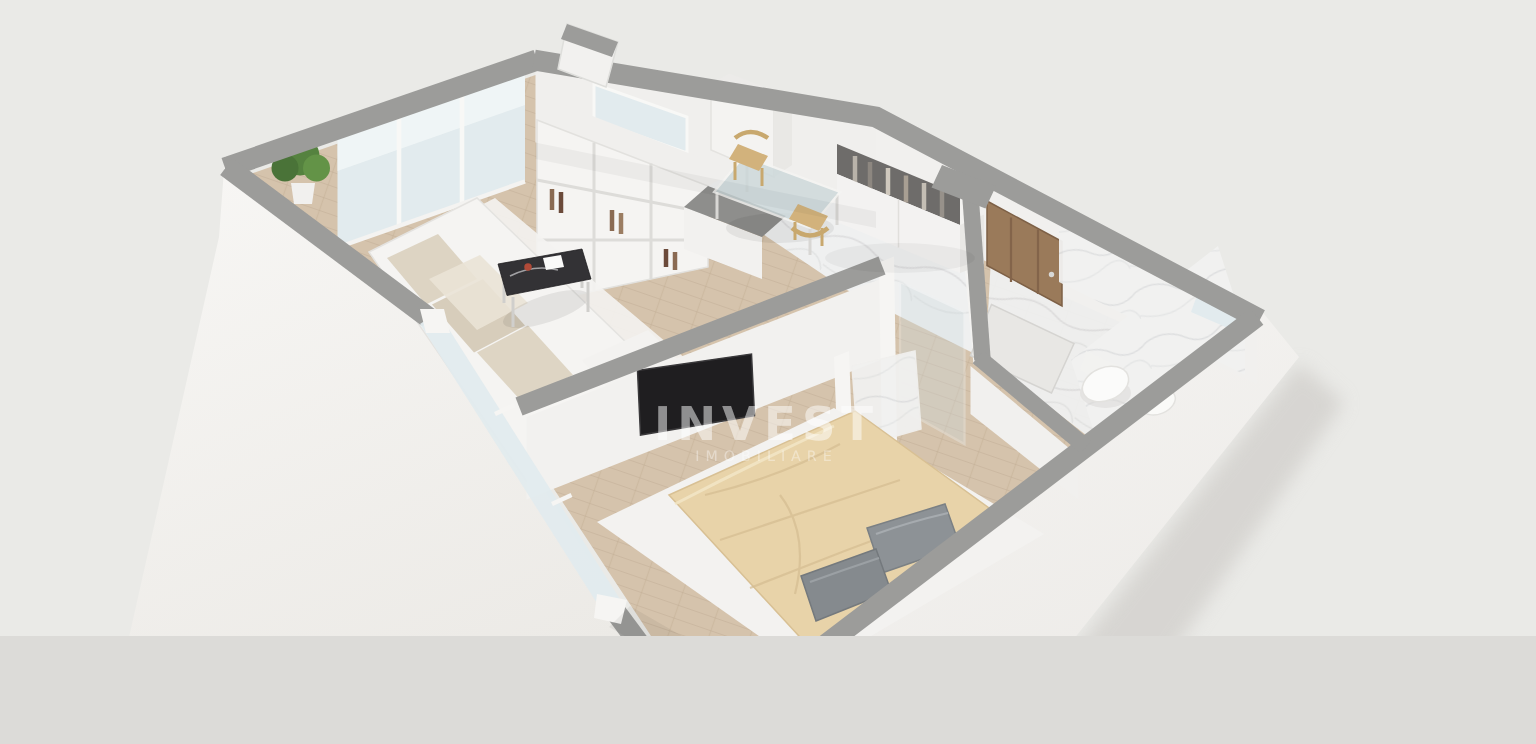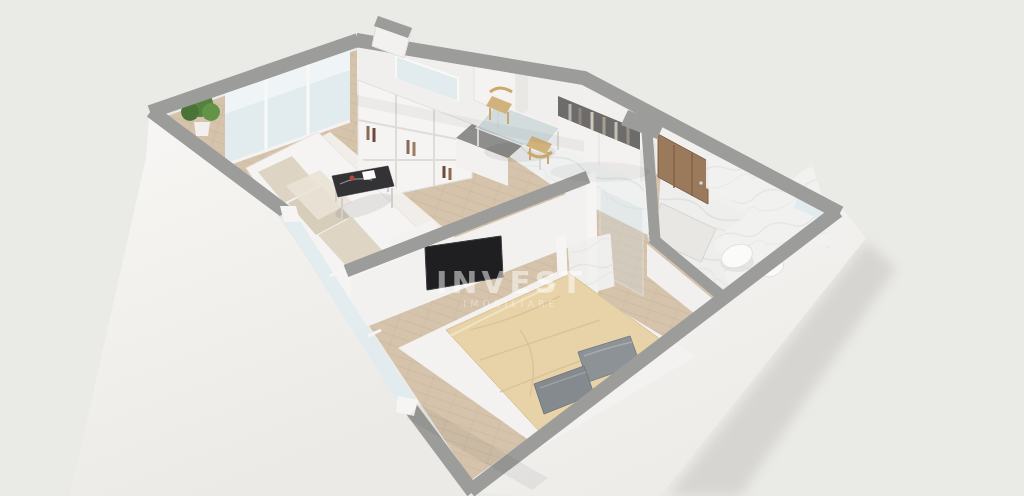--- a/index.html
+++ b/index.html
@@ -1,16 +1,16 @@
 <!DOCTYPE html>
 <html><head>
 <meta charset="utf-8">
 <style>
   html,body{margin:0;padding:0;background:#dcdbd8;}
-  .stage{position:relative;width:1024px;height:496px;overflow:hidden;
+  .stage{position:relative;width:1024px;height:424px;overflow:hidden;
          font-family:"DejaVu Sans","Liberation Sans",sans-serif;}
   .stage svg{position:absolute;left:0;top:0;}
   text{user-select:none;}
   .wm1{font-weight:bold;letter-spacing:4px;}
   .wm2{letter-spacing:4px;}
 </style>
 </head>
 <body>
 
 <div class="stage">

